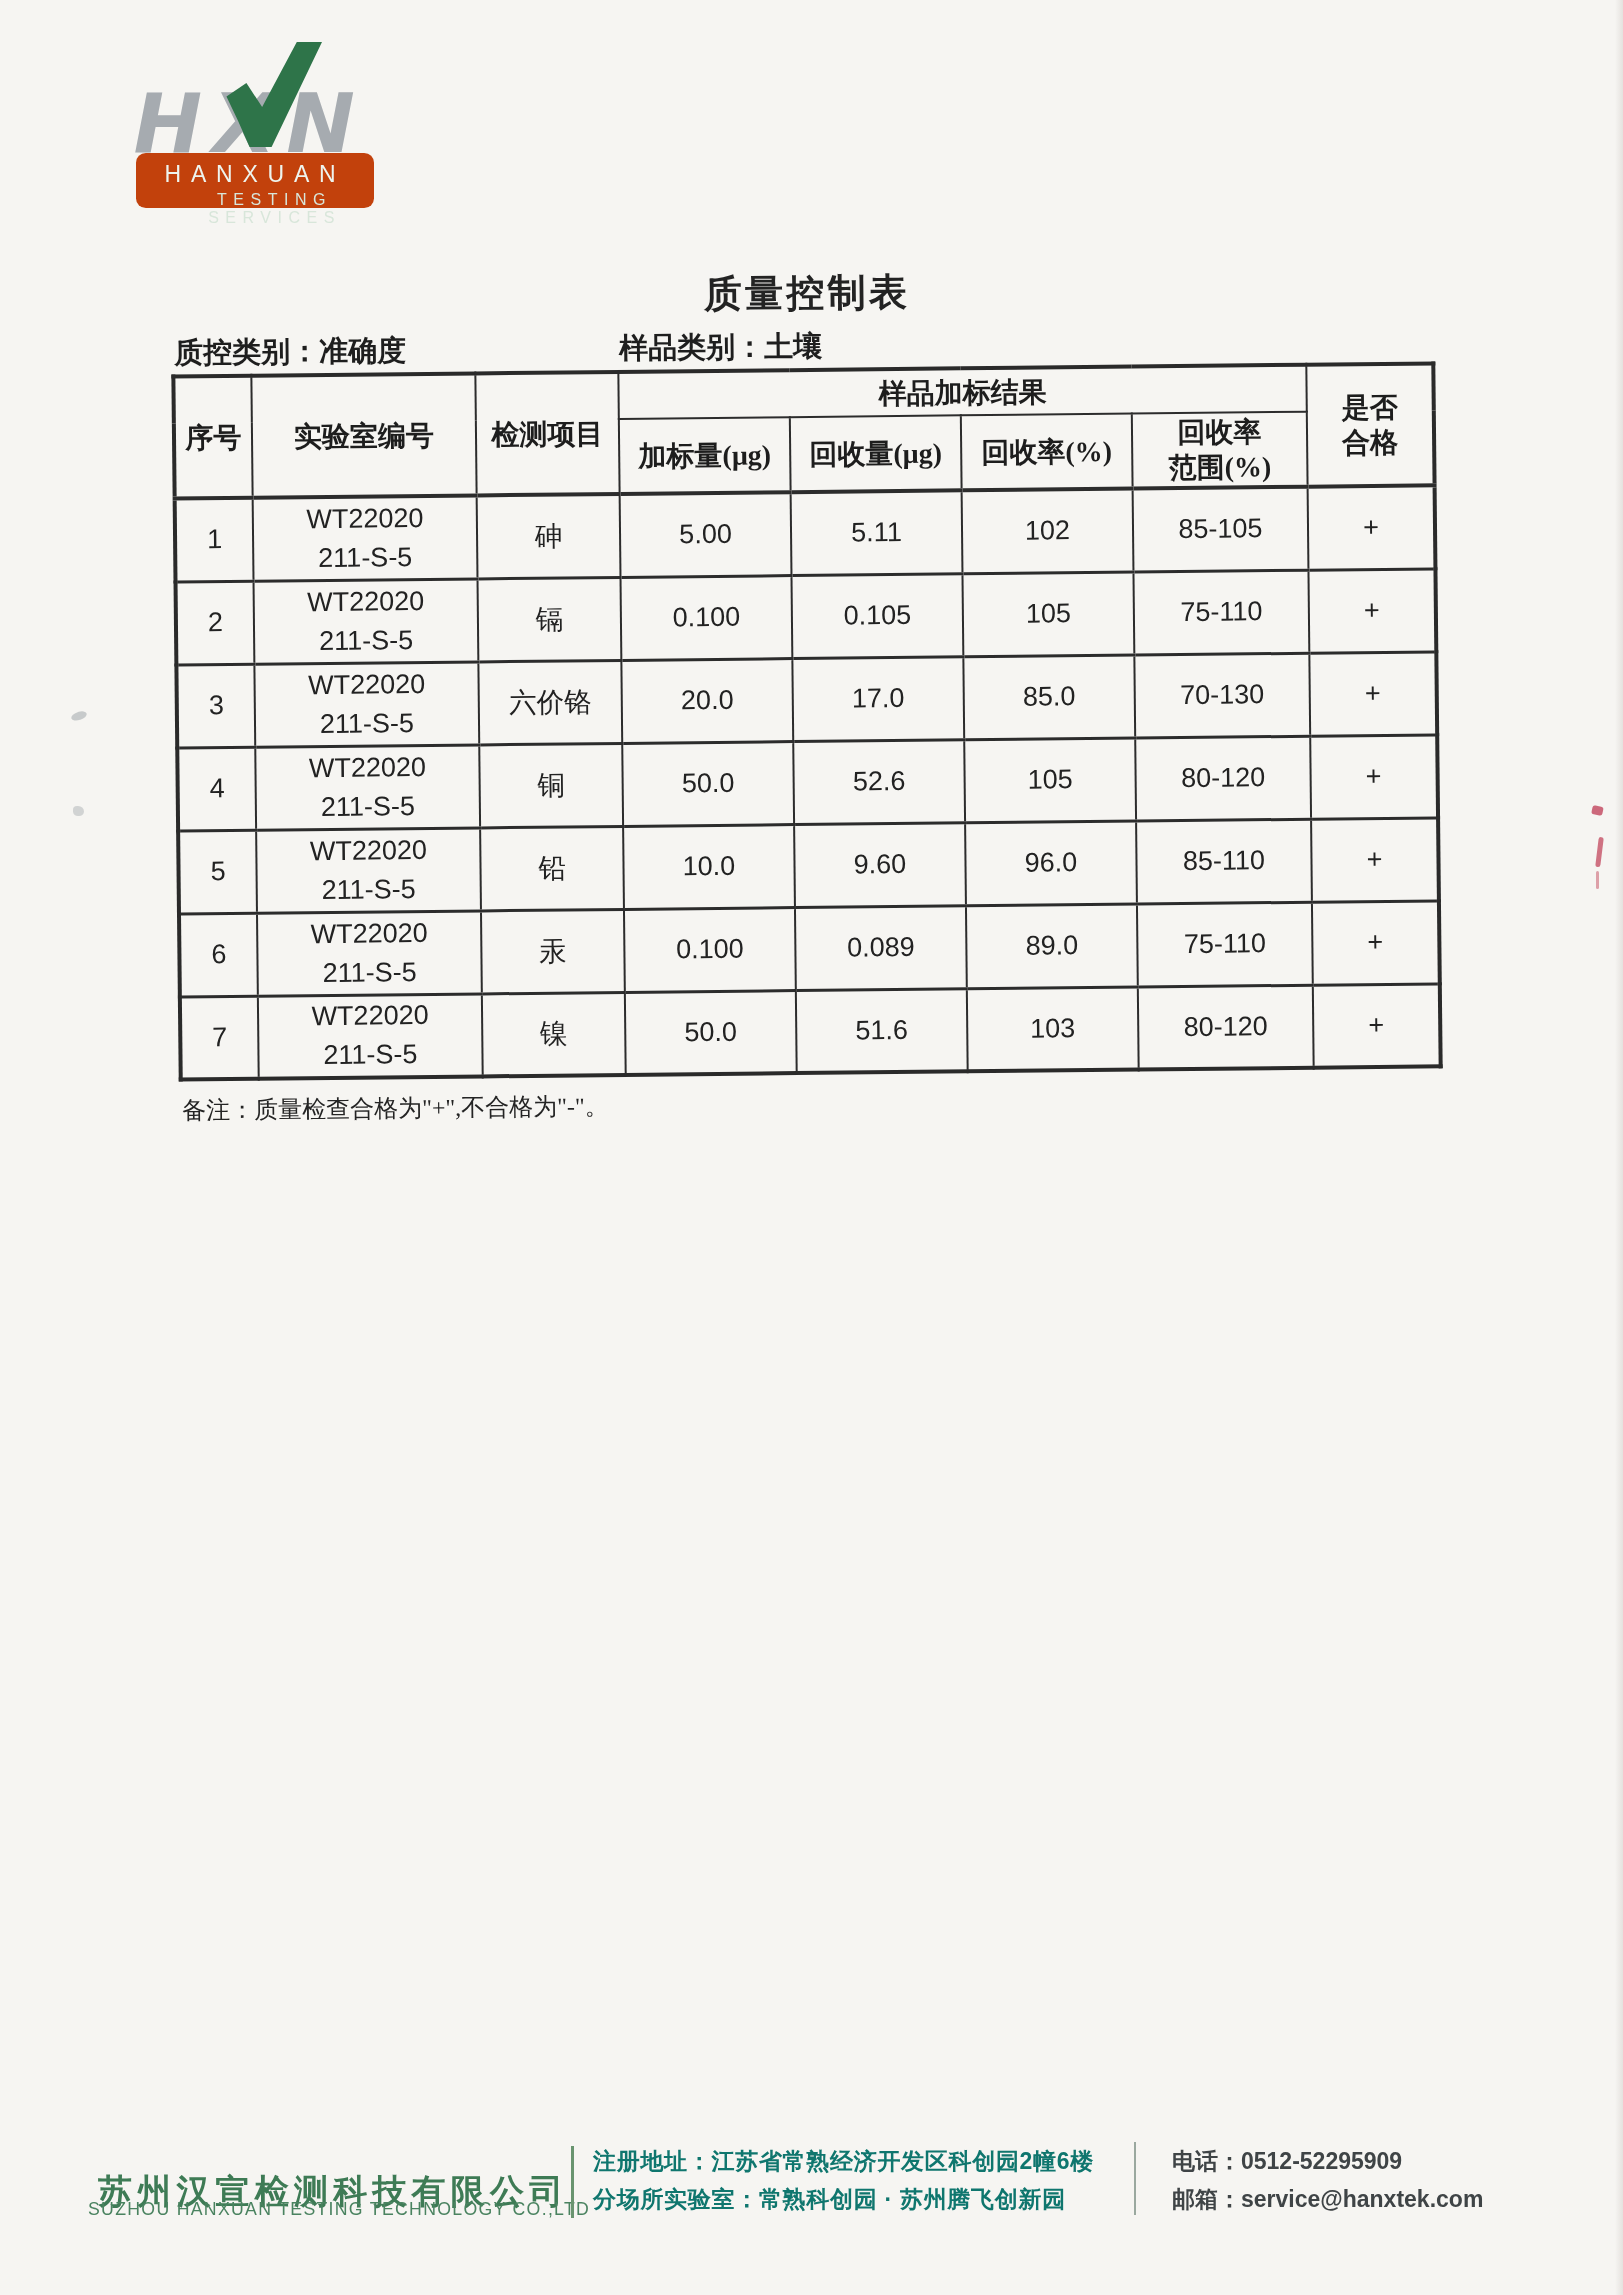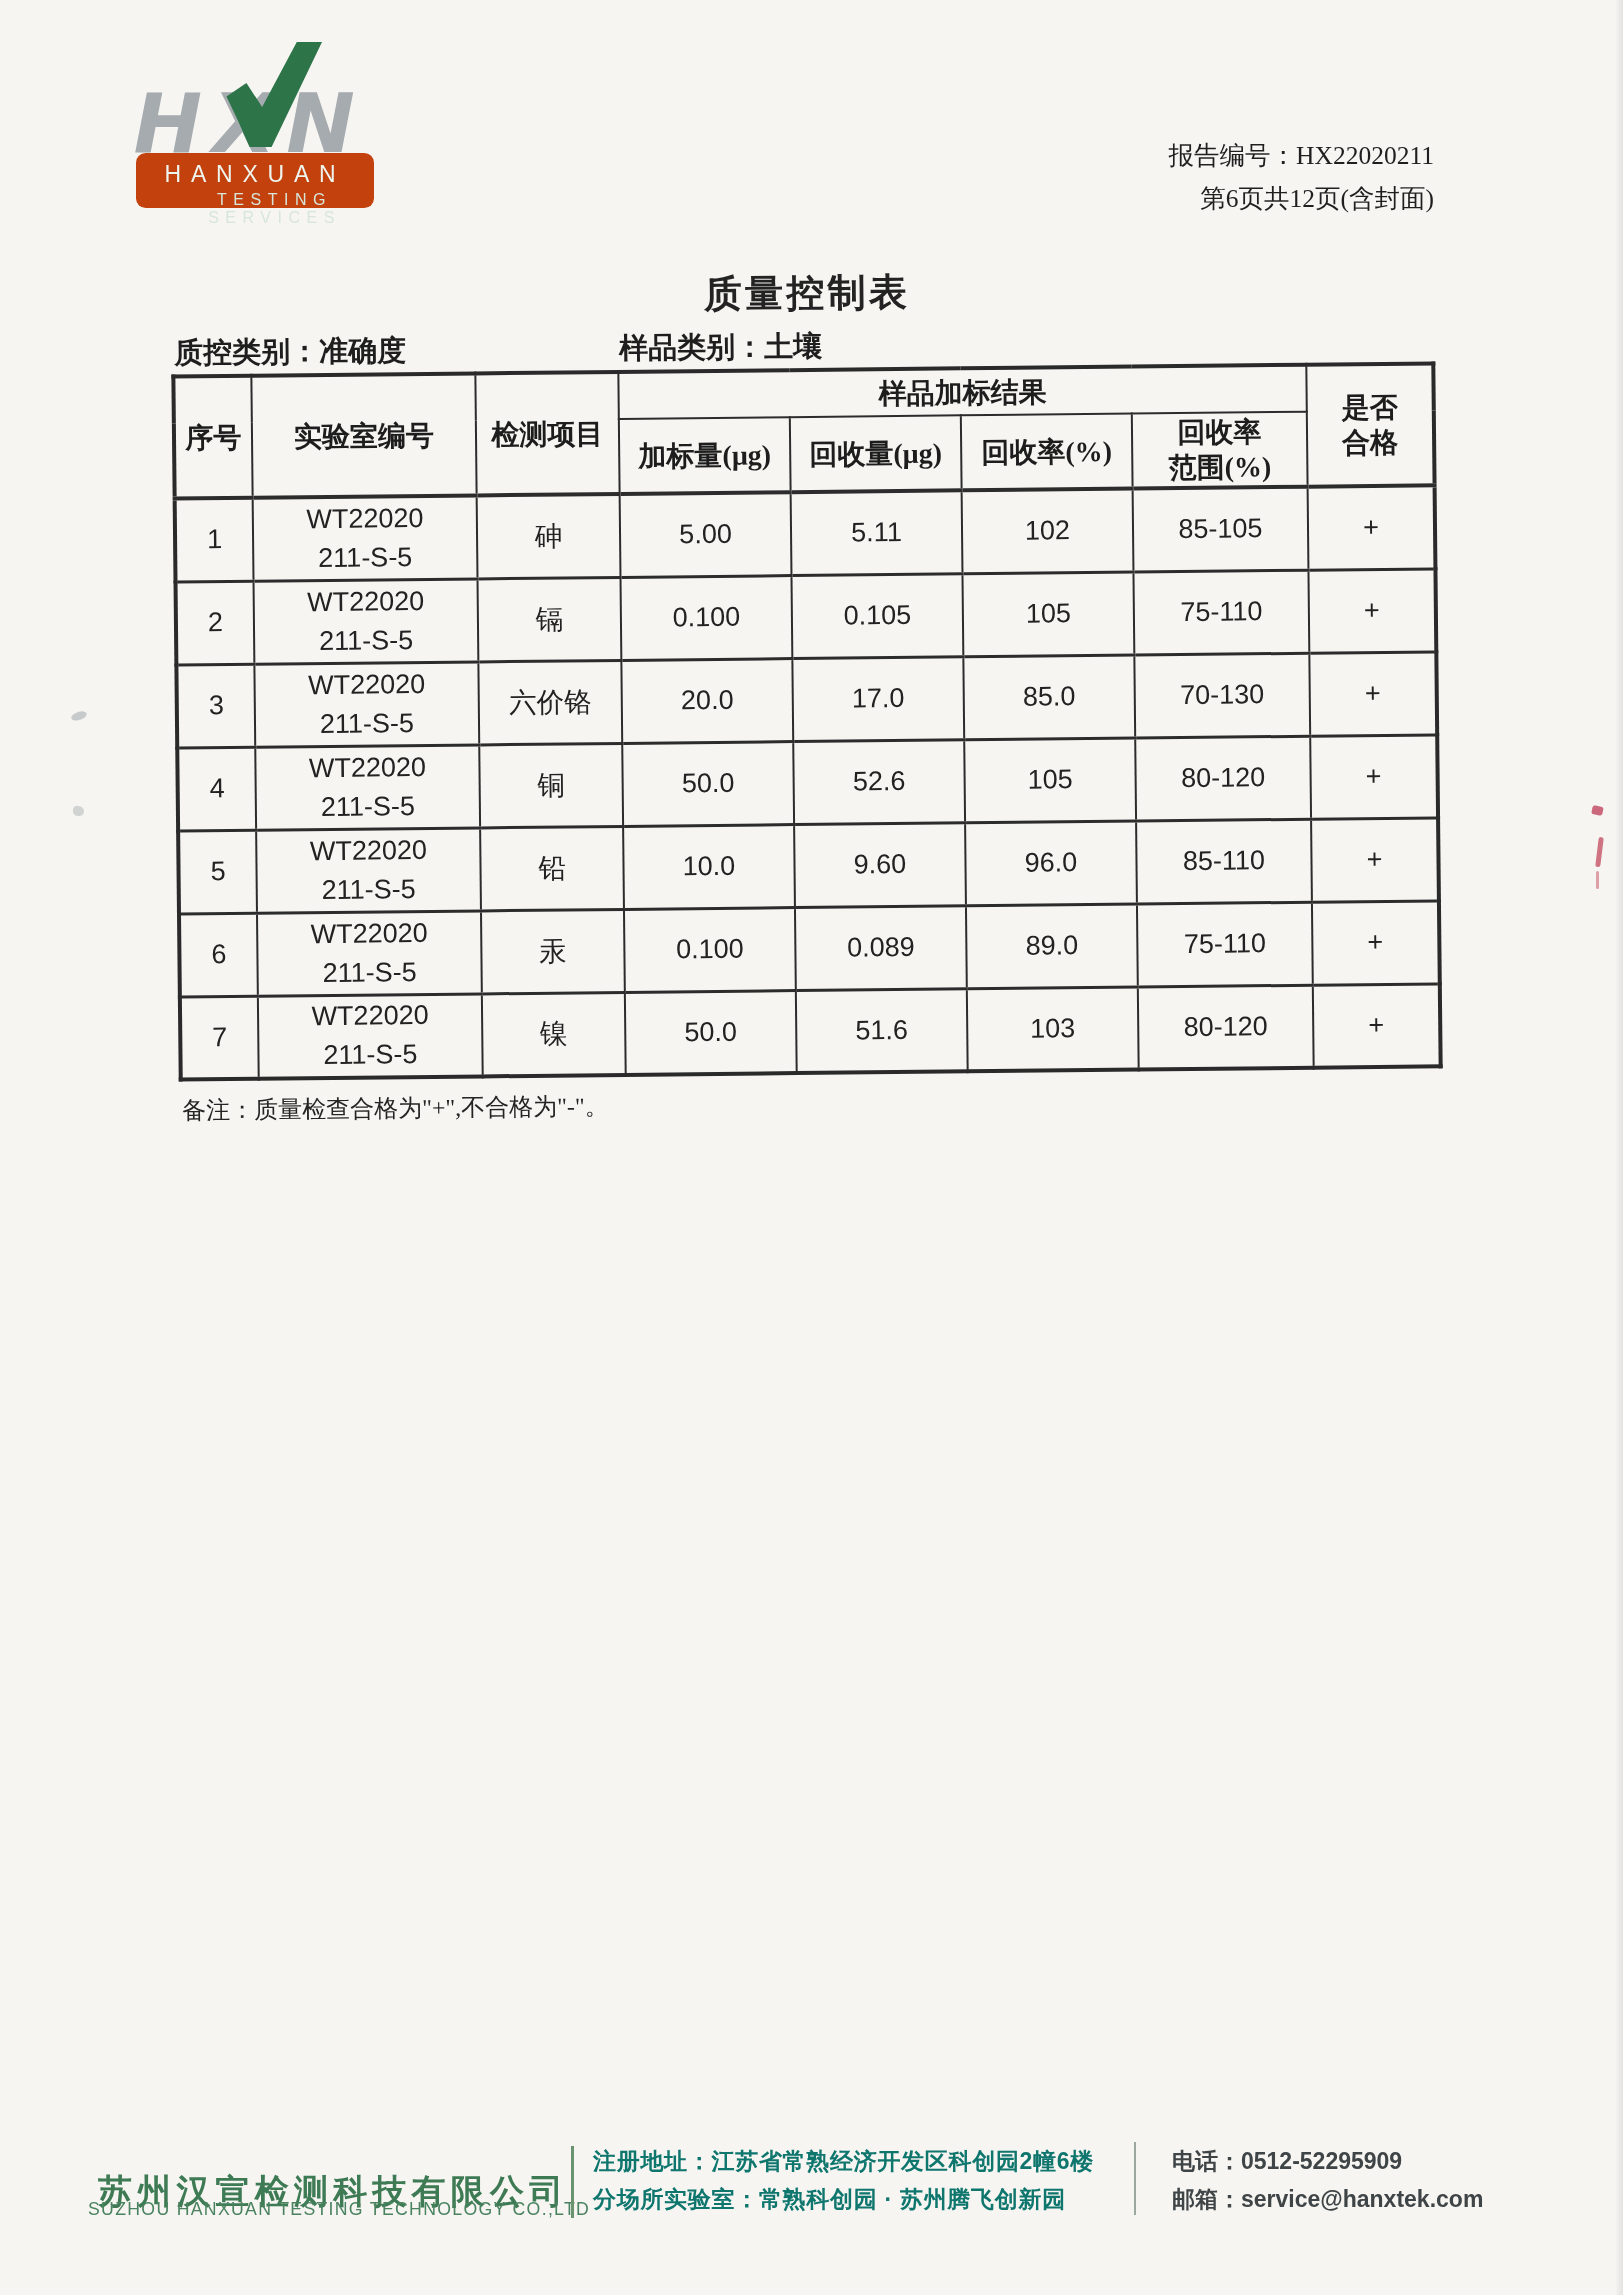--- a/index.html
+++ b/index.html
@@ -124,24 +124,20 @@
     <div class="logo-letters">HXN</div>
     <svg class="logo-check" viewBox="0 0 200 200" aria-hidden="true">
       <polygon points="18,104 56,78 86,124 152,0 200,0 104,200 62,200 40,150" fill="#2e7449"></polygon>
     </svg>
     <div class="logo-plate">
       <div class="logo-name">HANXUAN</div>
       <div class="logo-tagline">TESTING SERVICES</div>
     </div>
   </div>
 
-  <div class="report-block">
-    <div>报告编号：HX22020211</div>
-    <div>第6页共12页(含封面)</div>
-  </div>
 
   <div class="doc">
 
     <div class="title">质量控制表</div>
 
     <div class="cat-label cat-qc"><span>质控类别：</span><span>准确度</span></div>
 
     <div class="cat-label cat-sample"><span>样品类别：</span><span>土壤</span></div>
 
     <table class="qc">

